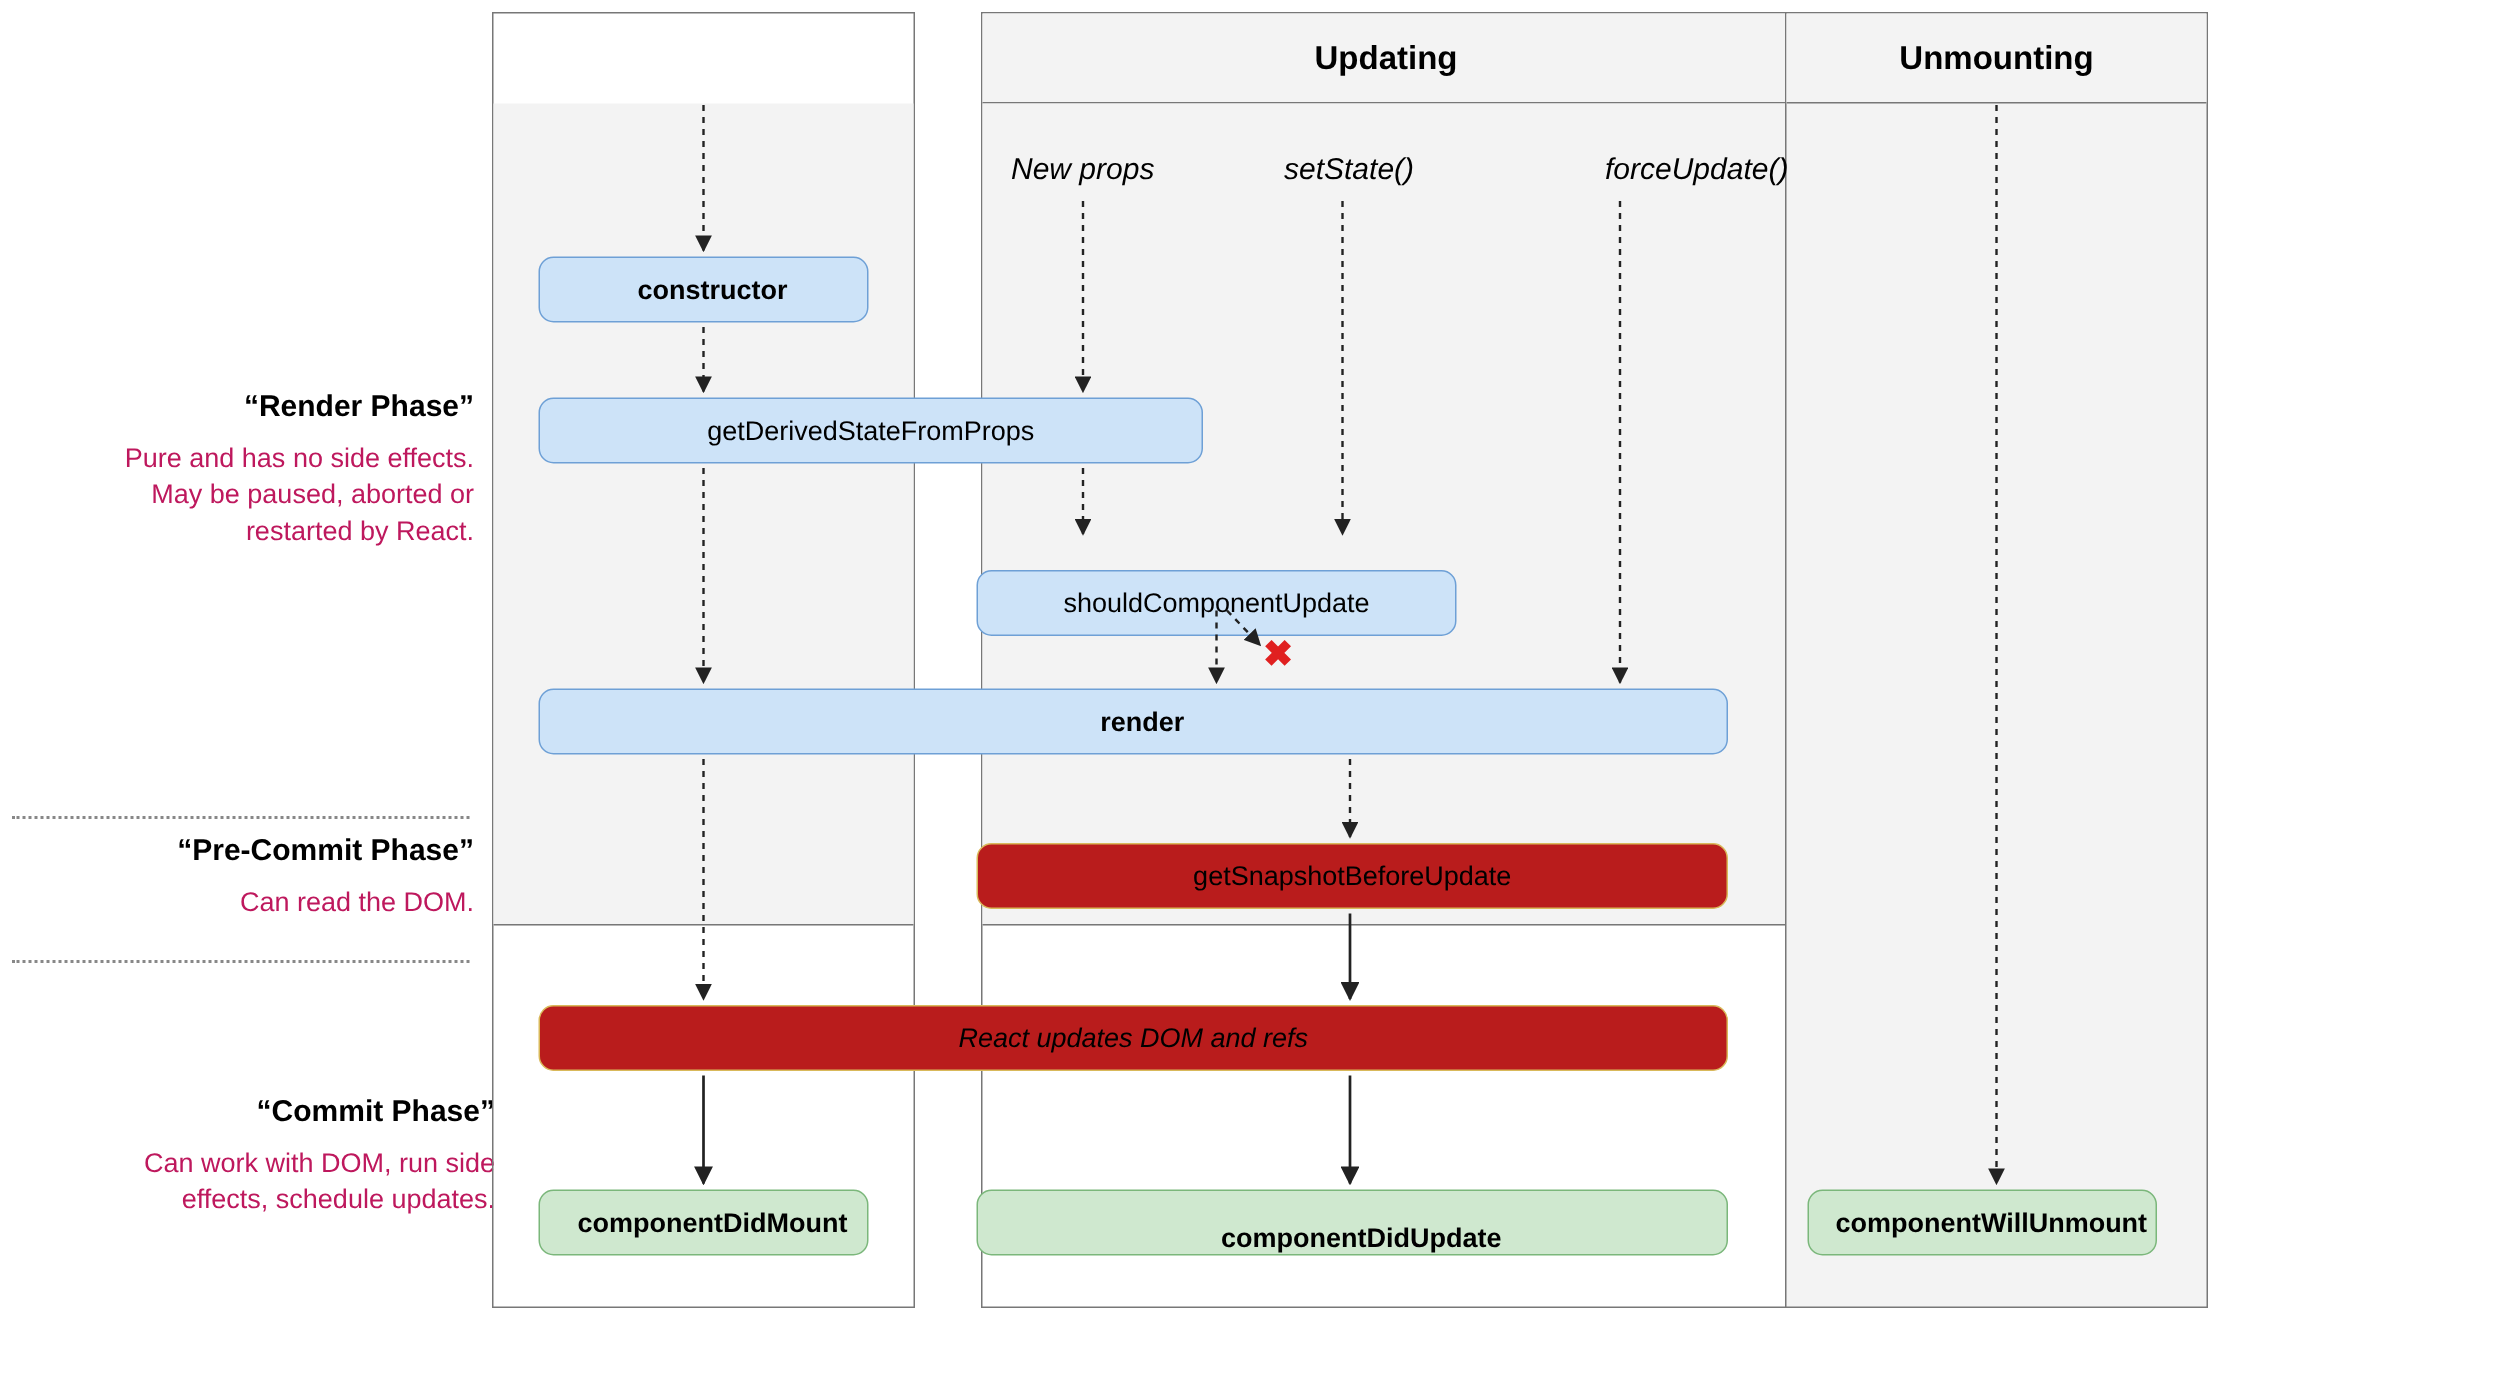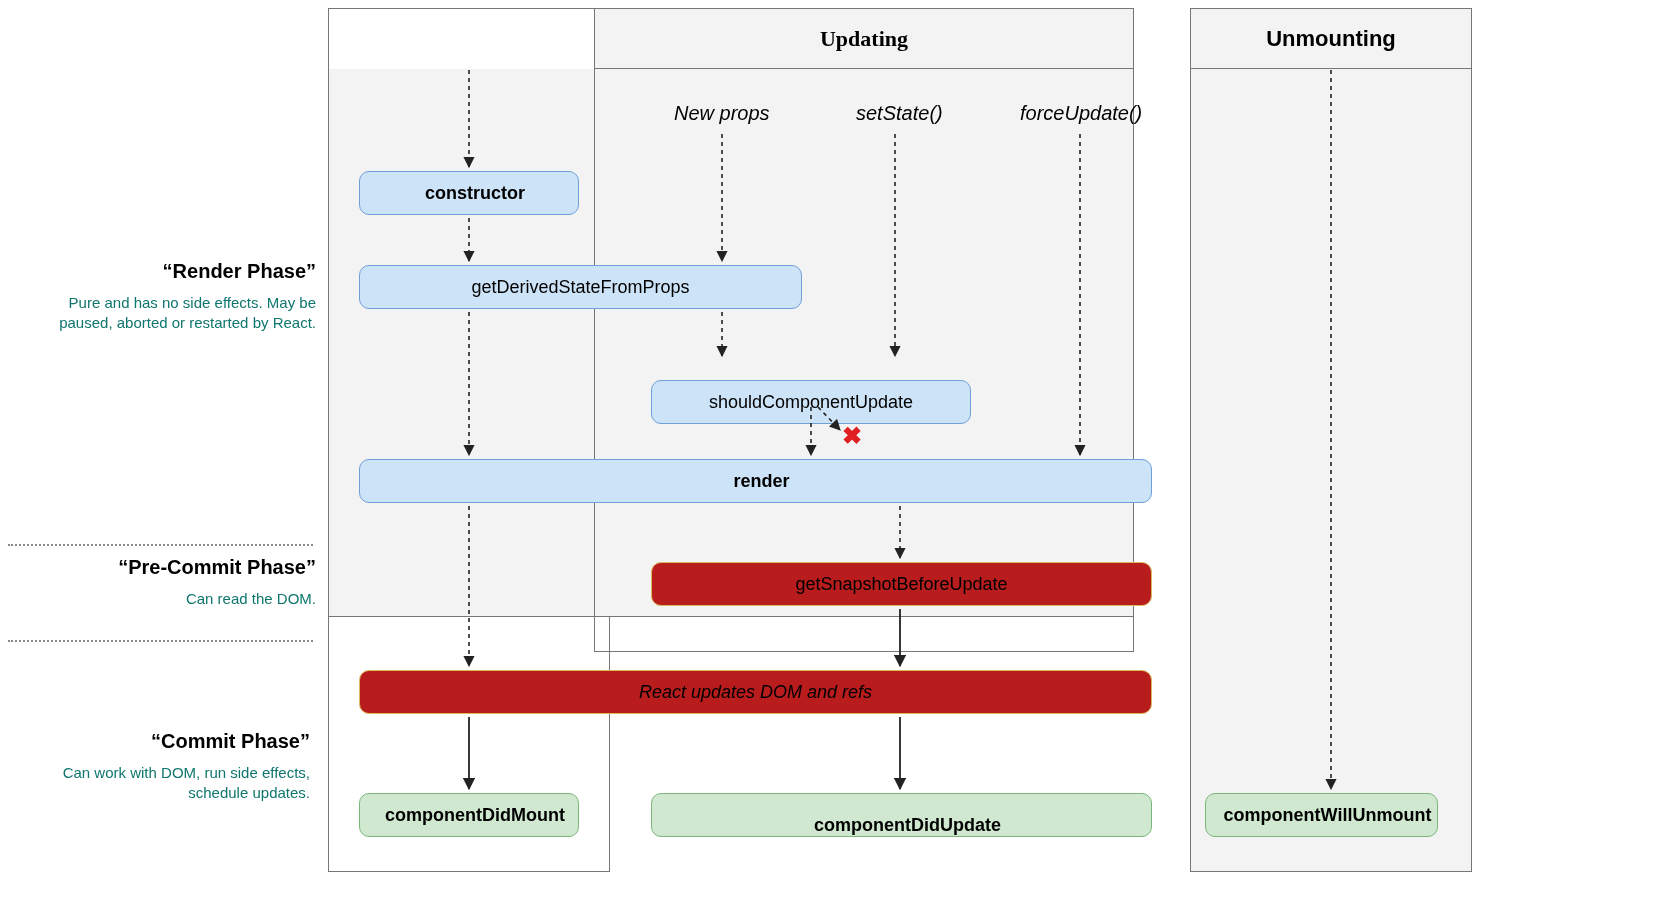--- a/index.html
+++ b/index.html
@@ -7,21 +7,21 @@
   body {
     font-family: -apple-system, BlinkMacSystemFont, "Segoe UI", Helvetica, Arial, sans-serif;
     background: #ffffff;
     width: 1674px;
     height: 917px;
     position: relative;
     overflow: hidden;
   }
   .phase-label { position: absolute; text-align: right; width: 310px; }
   .phase-title { font-size: 20px; font-weight: 600; margin-bottom: 10px; }
-  .phase-desc  { font-size: 15px; color: #0f766e; line-height: 1.35; margin-left: 39px; }
+  .phase-desc  { font-size: 18px; color: #be185d; line-height: 1.35; margin-left: 39px; }
   .hr-dotted {
     position: absolute;
     left: 8px;
     width: 305px;
     border-top: 2px dotted #888;
     height: 0;
   }
   .col {
     position: absolute;
     border: 1.5px solid #777;
@@ -79,45 +79,45 @@
 
 <div class="hr-dotted" style="top:544px;"></div>
 
 <div class="phase-label" style="left:6px; top:556px;">
   <div class="phase-title">“Pre-Commit Phase”</div>
   <div class="phase-desc">Can read the DOM.</div>
 </div>
 
 <div class="hr-dotted" style="top:640px;"></div>
 
-<div class="phase-label" style="left:0; top:730px;">
+<div class="phase-label" style="left:20px; top:730px;">
   <div class="phase-title">“Commit Phase”</div>
   <div class="phase-desc">Can work with DOM, run side effects, schedule updates.</div>
 </div>
 
 <div class="col" style="left:328px; top:8px; width:282px; height:864px;">
   <div class="col-grey-zone" style="top:60px; height:548px;"></div>
 </div>
 
-<div class="col" style="left:594px; top:8px; width:540px; height:644px;font-family:Liberation Serif, serif;">
+<div class="col" style="left:654px; top:8px; width:540px; height:864px;">
   <div class="col-header">
     <span>Updating</span>
   </div>
   <div class="col-grey-zone" style="top:60px; height:548px;"></div>
 </div>
 
 <div class="col col-bg-grey" style="left:1190px; top:8px; width:282px; height:864px;">
   <div class="col-header">
     <span>Unmounting</span>
   </div>
 </div>
 
 <div class="trigger-label" style="left:674px; top:102px;">New props</div>
 <div class="trigger-label" style="left:856px; top:102px;">setState()</div>
-<div class="trigger-label" style="left:1020px; top:102px;font-style:italic;">forceUpdate()</div>
+<div class="trigger-label" style="left:1070px; top:102px;font-style:italic;">forceUpdate()</div>
 
 <div class="node blue bold" style="left:359px; top:171px; width:220px; height:44px;">
   <span>constructor</span>
 </div>
 
 <div class="node blue" style="left:359px; top:265px; width:443px; height:44px;">
   <span>getDerivedStateFromProps</span>
 </div>
 
 <div class="node blue" style="left:651px; top:380px; width:320px; height:44px;">

